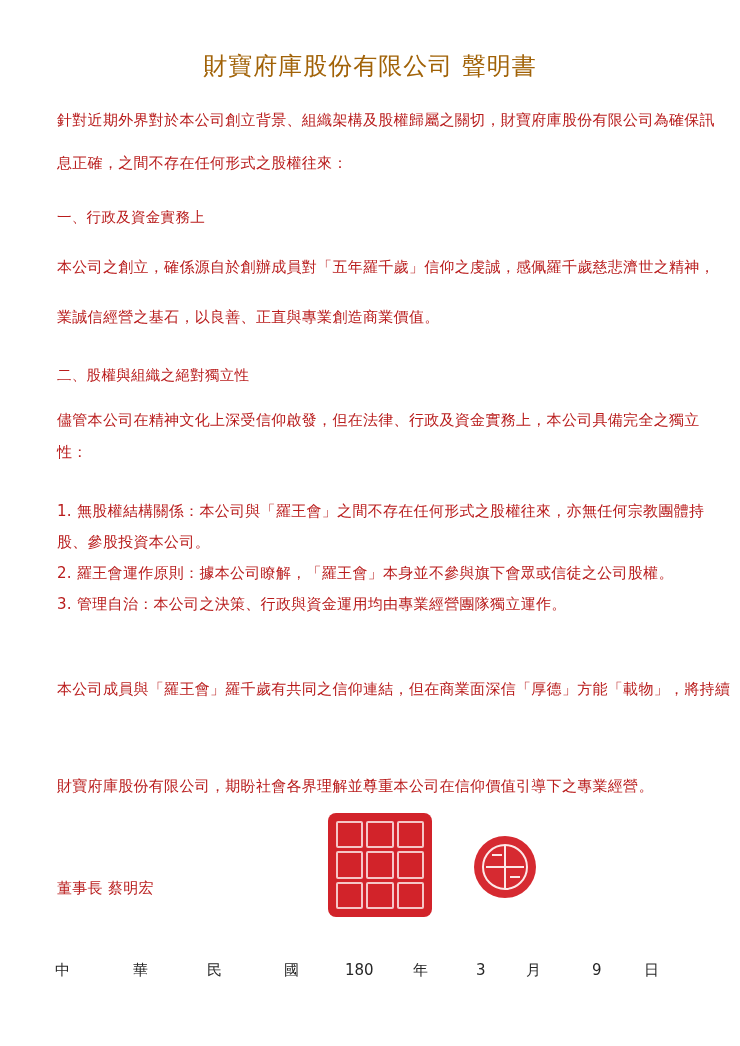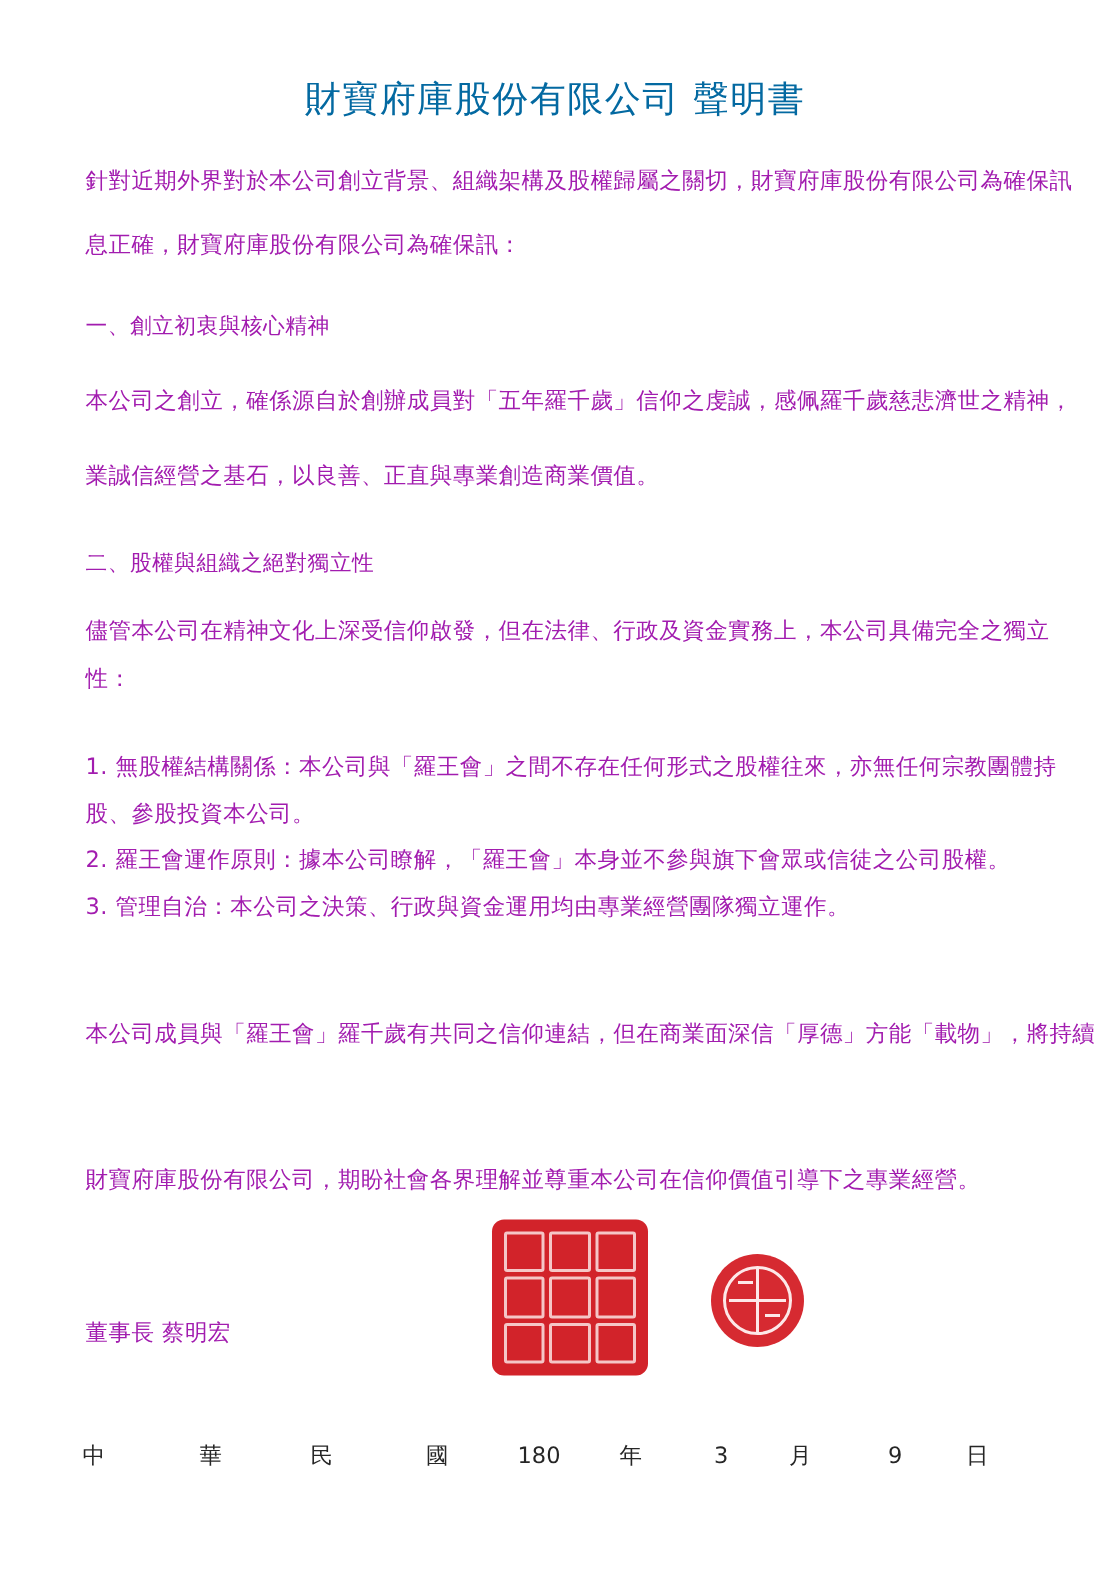--- a/index.html
+++ b/index.html
@@ -1,44 +1,44 @@
 <!DOCTYPE html>
 <html><head>
 <meta charset="utf-8">
 <style>
   html, body { margin: 0; padding: 0; background: #ffffff; }
   body { width: 740px; height: 1046px; position: relative; overflow: hidden;
          font-family: "DejaVu Sans", "Liberation Sans", sans-serif; color: #222; }
   .page { position: absolute; left: 0; top: 0; width: 740px; height: 1046px; background: #fff; }
   .title { position: absolute; left: 0; width: 740px; top: 50px; text-align: center;
-           font-size: 24px; letter-spacing: 1px; color: #0369a1; }
-  .line { position: absolute; left: 57px; font-size: 15px; color: #a21caf; white-space: nowrap; letter-spacing: 0.3px; }
+           font-size: 24px; letter-spacing: 1px; color: #a16207; }
+  .line { position: absolute; left: 57px; font-size: 15px; color: #b91c1c; white-space: nowrap; letter-spacing: 0.3px; }
   .heading { font-size: 14.5px; }
   .seal-square { position: absolute; left: 328px; top: 813px; width: 104px; height: 104px;
                  background: #d2232a; border-radius: 8px; }
   .seal-square .grid { position: absolute; inset: 8px; display: grid;
                  grid-template-columns: repeat(3, 1fr); grid-template-rows: repeat(3, 1fr); gap: 3px; }
   .seal-square .grid span { border: 2px solid #fbe3e3; border-radius: 2px; opacity: 0.85; }
   .seal-round { position: absolute; left: 474px; top: 836px; width: 62px; height: 62px;
                 background: #d62a31; border-radius: 50%; overflow: hidden; }
   .seal-round .inner { position: absolute; inset: 8px; border: 2px solid #fde8e8; border-radius: 50%; }
   .seal-round .bar { position: absolute; background: #fde8e8; }
   .date-item { position: absolute; top: 961px; font-size: 15px; color: #262626; }
 </style>
 </head>
 <body>
 
 <div class="page">
 
   <div class="title">財寶府庫股份有限公司  聲明書</div>
 
   <div class="line" style="top:111px">針對近期外界對於本公司創立背景、組織架構及股權歸屬之關切，財寶府庫股份有限公司為確保訊</div>
-  <div class="line" style="top:154px">息正確，財寶府庫股份有限公司為確保訊：</div>
+  <div class="line" style="top:154px">息正確，之間不存在任何形式之股權往來：</div>
 
-  <div class="line heading" style="top:208px">一、創立初衷與核心精神</div>
+  <div class="line heading" style="top:208px">一、行政及資金實務上</div>
   <div class="line" style="top:258px">本公司之創立，確係源自於創辦成員對「五年羅千歲」信仰之虔誠，感佩羅千歲慈悲濟世之精神，</div>
   <div class="line" style="top:308px">業誠信經營之基石，以良善、正直與專業創造商業價值。</div>
 
   <div class="line heading" style="top:366px">二、股權與組織之絕對獨立性</div>
   <div class="line" style="top:411px">儘管本公司在精神文化上深受信仰啟發，但在法律、行政及資金實務上，本公司具備完全之獨立</div>
   <div class="line" style="top:443px">性：</div>
 
   <div class="line" style="top:502px">1. 無股權結構關係：本公司與「羅王會」之間不存在任何形式之股權往來，亦無任何宗教團體持</div>
   <div class="line" style="top:533px">股、參股投資本公司。</div>
   <div class="line" style="top:564px">2. 羅王會運作原則：據本公司瞭解，「羅王會」本身並不參與旗下會眾或信徒之公司股權。</div>

